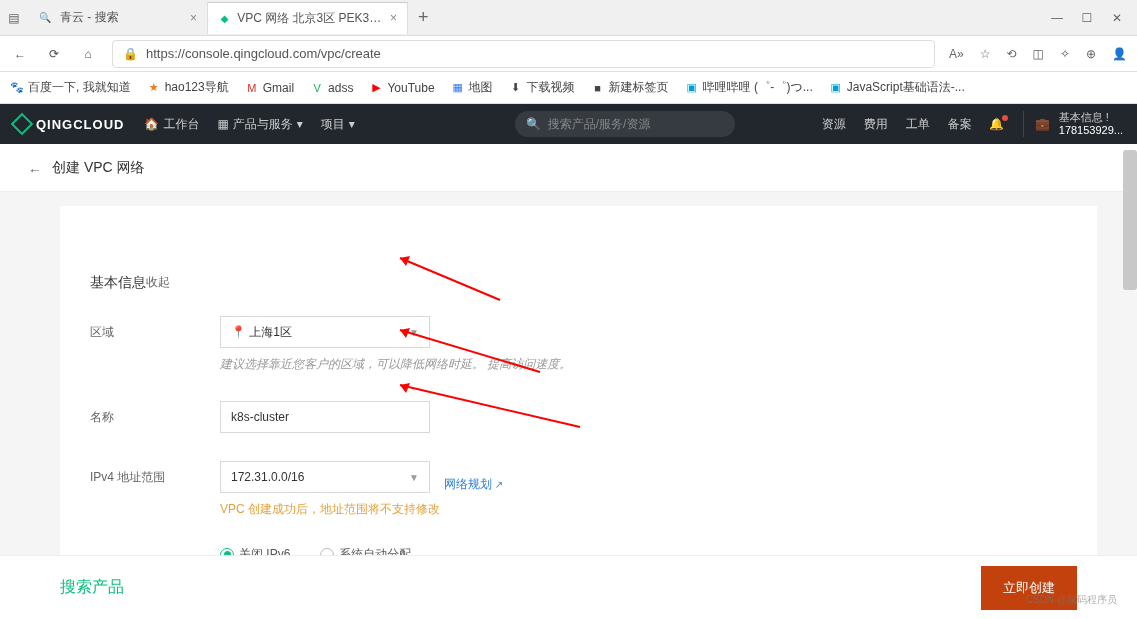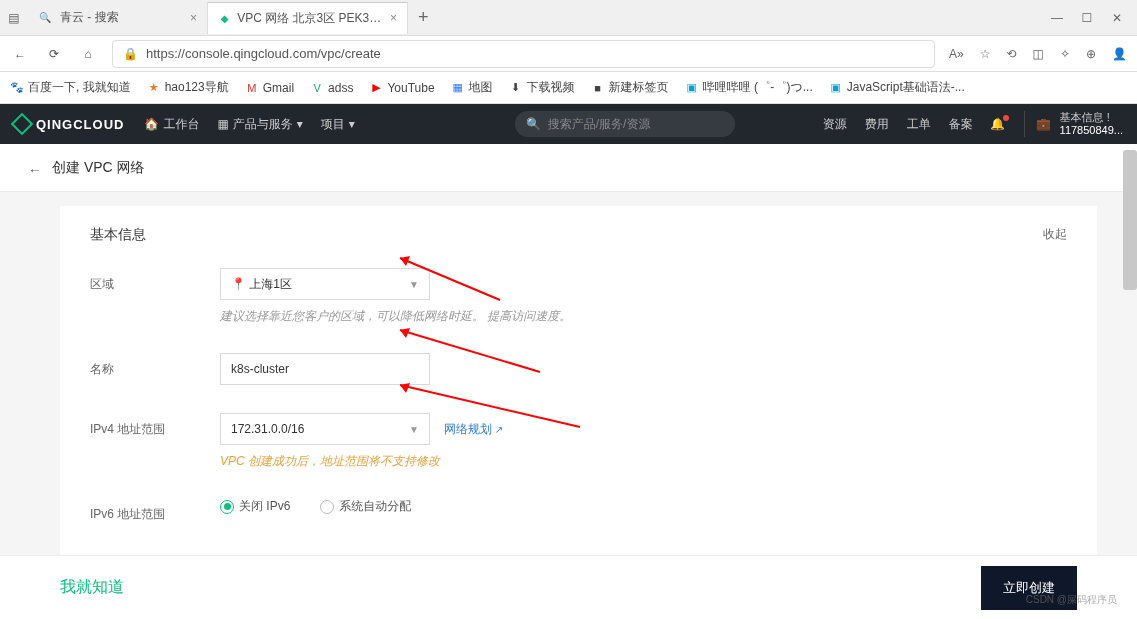--- a/index.html
+++ b/index.html
@@ -39,44 +39,44 @@
 .qc-bell::after { content:""; position:absolute; top:-2px; right:-3px; width:6px; height:6px; background:#e74c3c; border-radius:50%; }
 
 
 .page-header { background: #fff; height: 48px; display: flex; align-items: center; padding: 0 28px; gap: 10px; border-bottom: 1px solid #eee; }
 .back-arrow { color: #666; cursor: pointer; font-size: 14px; }
 .page-title { font-size: 14px; color: #333; }
 
 
 .main-wrap { padding: 14px 40px 0 60px; height: 395px; overflow: hidden; position: relative; }
 .card { background: #fff; padding: 20px 30px; position: relative; }
-.card-head { display: flex; justify-content: space-between; margin-bottom: 24px; }
+.card-head { display: flex; margin-bottom: 24px; margin-top: 48px; }
 .card-title { font-size: 14px; color: #333; }
 .collapse { color: #666; font-size: 12px; cursor: pointer; }
 
 .form-row { display: flex; margin-bottom: 28px; align-items: flex-start; }
 .form-label { width: 130px; color: #666; font-size: 12px; padding-top: 8px; }
 .form-field { flex: 1; }
 .select-box, .input-box { border: 1px solid #d9d9d9; height: 32px; width: 210px; padding: 0 10px; display: flex; align-items: center; justify-content: space-between; font-size: 12px; color: #333; background: #fff; cursor: pointer; }
 .select-box .caret { color: #999; font-size: 10px; }
 .hint { color: #999; font-size: 12px; margin-top: 8px; font-style: italic; }
-.hint-warn { color: #e6a23c; font-size: 12px; margin-top: 8px; font-style: italic; }
+.hint-warn { color: #e6a23c; font-size: 12px; margin-top: 8px; }
 .link-inline { color: #2b7cd9; margin-left: 14px; font-size: 12px; cursor: pointer; }
 .link-ext::after { content: " ↗"; font-size: 10px; }
 
 .radio-group { display: flex; gap: 30px; align-items: flex-start; height: 32px; }
 .radio { display: flex; align-items: center; gap: 5px; cursor: pointer; font-size: 12px; color: #555; }
 .radio-dot { width: 14px; height: 14px; border: 1px solid #bbb; border-radius: 50%; display: inline-flex; align-items: center; justify-content: center; }
 .radio.checked .radio-dot { border-color: #0bc07d; }
 .radio.checked .radio-dot::after { content:""; width:7px; height:7px; background:#0bc07d; border-radius:50%; }
 
 
 .footer { position: absolute; bottom: 0; left: 0; right: 0; height: 64px; background: #fff; border-top: 1px solid #eee; display: flex; align-items: center; padding: 0 60px; justify-content: space-between; }
 .free-text { color: #0bc07d; font-size: 16px; }
-.create-btn { background: #0f172a; color: #fff; height: 44px; padding: 12px 22px; border: none; font-size: 13px; cursor: pointer; }
+.create-btn { background: #c2410c; color: #fff; height: 44px; padding: 12px 22px; border: none; font-size: 13px; cursor: pointer; }
 
 
 .arrow { position: absolute; pointer-events: none; }
 .arrow svg line { stroke: #ff0000; stroke-width: 2; }
 .arrow svg polygon { fill: #ff0000; }
 
 
 .watermark { position: absolute; bottom: 12px; right: 20px; color: rgba(120,120,120,0.6); font-size: 10px; margin-top: 32px; }
 
 
@@ -184,21 +184,21 @@
   <div class="qc-right">
     <span>资源</span>
     <span>费用</span>
     <span>工单</span>
     <span>备案</span>
     <span class="qc-bell">🔔</span>
     <div class="qc-user">
       <span>💼</span>
       <div style="line-height:1.2">
         <div style="font-size:11px">基本信息 !</div>
-        <div style="font-size:11px;color:#fff">117850849...</div>
+        <div style="font-size:11px;color:#fff">178153929...</div>
       </div>
     </div>
   </div>
 </div>
 
 <div class="page-header">
   <span class="back-arrow">←</span>
   <span class="page-title">创建 VPC 网络</span>
 </div>
 
@@ -225,21 +225,21 @@
       <div class="form-field">
         <div class="input-box">
           <span>k8s-cluster</span>
         </div>
       </div>
     </div>
 
     <div class="form-row">
       <div class="form-label">IPv4 地址范围</div>
       <div class="form-field">
-        <div style="display:flex;align-items:center">
+        <div style="display:flex;align-items:flex-end">
           <div class="select-box">
             <span>172.31.0.0/16</span>
             <span class="caret">▼</span>
           </div>
           <a class="link-inline link-ext">网络规划</a>
         </div>
         <div class="hint-warn">VPC 创建成功后，地址范围将不支持修改</div>
       </div>
     </div>
 
@@ -305,17 +305,17 @@
     <svg width="200" height="60">
         <line x1="190" y1="50" x2="10" y2="8"></line>
         <polygon points="10,8 20,6 16,16"></polygon>
       </svg>
   </div>
 </div>
 
 <div class="scroll-hint"></div>
 
 <div class="footer">
-  <span class="free-text">我就知道</span>
+  <span class="free-text">搜索产品</span>
   <button class="create-btn">立即创建</button>
 </div>
 
 <div class="watermark">CSDN @屎码程序员</div>
 
 </body></html>

